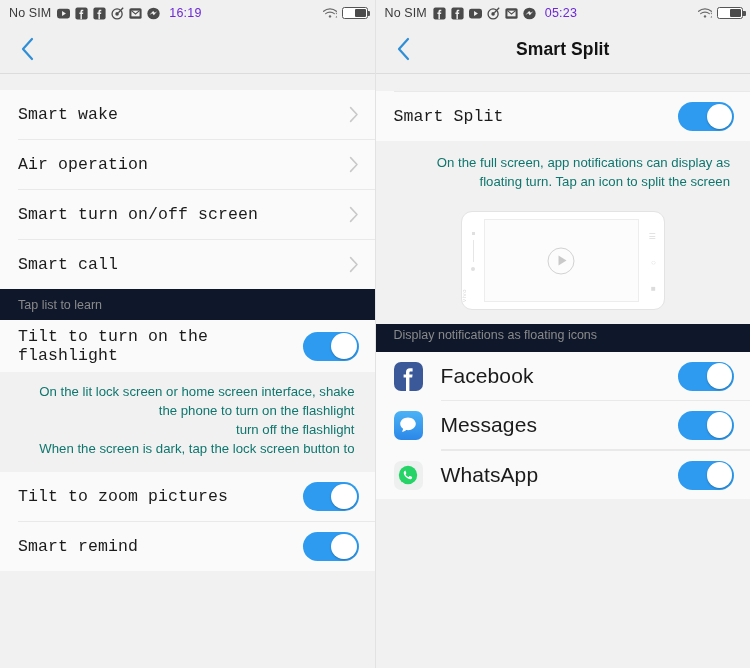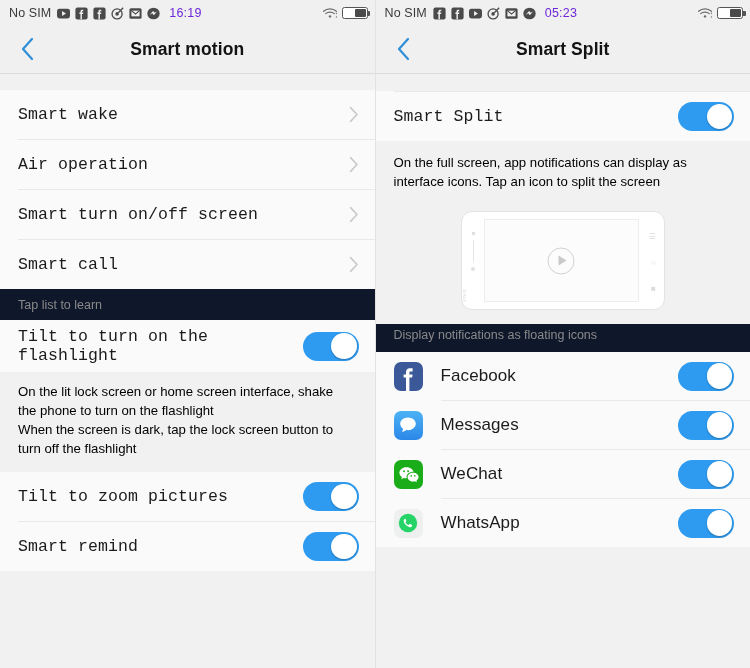--- a/index.html
+++ b/index.html
@@ -68,21 +68,21 @@
     background:#fff;box-shadow:0 1px 2px rgba(0,0,0,.25);display:block;
   }
 
   
   .caption{
     background:#0f172a;padding:9px 18px 8px 18px;font-size:12.5px;color:#8a8a8a;
     box-sizing:border-box;
   }
   .desc{
     background:#f1f1f1;padding:10px 20px 14px 18px;font-size:13.2px;line-height:19px;
-    color:#000000;box-sizing:border-box;
+    color:#0f766e;box-sizing:border-box;text-align:right;
   }
   .desc .ln{display:block;}
 
   
   .illus-wrap{background:#f1f1f1;padding:16px 0 14px 0;display:flex;justify-content:center;}
   .illus{
     width:204px;height:99px;background:#fff;border:1px solid #e3e3e3;border-radius:11px;
     position:relative;box-sizing:border-box;
   }
   .illus .screen{
@@ -110,21 +110,21 @@
   .illus .nv2{top:47px;}
   .illus .nv3{top:73px;}
 
   
   .approw{
     height:48px;display:flex;align-items:center;background:#fafafa;
     padding:0 16px 0 18px;box-sizing:border-box;
   }
   .appicon{width:29px;height:29px;border-radius:7px;flex:0 0 auto;margin-right:18px;
     display:flex;align-items:center;justify-content:center;overflow:hidden;}
-  .appname{font-size:17px;color:#1b1b1b;letter-spacing:.1px;}
+  .appname{font-size:21px;color:#1b1b1b;letter-spacing:.1px;}
   .approw .toggle{margin-left:auto;}
   .appicon svg{display:block;}
 </style>
 </head>
 <body>
 
 <div class="screens">
 
   <div class="phone left">
 
@@ -186,21 +186,20 @@
           </span>
       </div>
     </div>
 
     <div class="navbar">
       <div class="back">
         <svg width="14" height="24" viewBox="0 0 14 24">
           <polyline points="11,2 2,12 11,22" fill="none" stroke="#2f8fd6" stroke-width="2.2" stroke-linecap="round" stroke-linejoin="round"></polyline>
         </svg>
       </div>
-      <div class="title">Smart motion</div>
     </div>
 
     <div class="gap" style="height:16px"></div>
 
     <div class="panel">
       <div class="row">
         <span class="label">Smart wake</span>
         <span class="chev">
           <svg width="10" height="17" viewBox="0 0 10 17">
               <polyline points="1.6,1.6 8,8.5 1.6,15.4" fill="none" stroke="#c9c9c9" stroke-width="1.6" stroke-linecap="round" stroke-linejoin="round"></polyline>
@@ -243,22 +242,22 @@
         <span class="label">Tilt to turn on the flashlight</span>
         <span class="toggle">
             <span></span>
           </span>
       </div>
     </div>
 
     <div class="desc">
       <span class="ln">On the lit lock screen or home screen interface, shake</span>
       <span class="ln">the phone to turn on the flashlight</span>
+      <span class="ln">turn off the flashlight</span>
       <span class="ln">When the screen is dark, tap the lock screen button to</span>
-      <span class="ln">turn off the flashlight</span>
     </div>
 
     <div class="panel">
       <div class="row">
         <span class="label">Tilt to zoom pictures</span>
         <span class="toggle">
             <span></span>
           </span>
       </div>
       <div class="divider inset"></div>
@@ -349,21 +348,21 @@
       <div class="row">
         <span class="label">Smart Split</span>
         <span class="toggle">
             <span></span>
           </span>
       </div>
     </div>
 
     <div class="desc" style="padding-top:12px;padding-bottom:4px">
       <span class="ln">On the full screen, app notifications can display as</span>
-      <span class="ln">interface icons. Tap an icon to split the screen</span>
+      <span class="ln">floating turn. Tap an icon to split the screen</span>
     </div>
 
     <div class="illus-wrap">
       <div class="illus">
         <div class="sp"></div>
         <div class="sline"></div>
         <div class="cam"></div>
         <div class="brand">vivo</div>
         <div class="screen">
           <div class="play">
@@ -398,36 +397,20 @@
               <path d="M11 3.4c-4.3 0-7.8 2.8-7.8 6.4 0 2 1.1 3.8 2.9 5-.2 1.4-.9 2.5-1 2.6-.15.2 0 .5.25.45 1.9-.35 3.3-1.3 3.9-1.8.55.1 1.15.15 1.75.15 4.3 0 7.8-2.85 7.8-6.4S15.3 3.4 11 3.4z" fill="#fff"></path>
             </svg>
         </span>
         <span class="appname">Messages</span>
         <span class="toggle">
             <span></span>
           </span>
       </div>
       <div class="divider inset-app"></div>
 
-      <div class="approw">
-        <span class="appicon" style="background:#1aad19">
-          <svg width="23" height="23" viewBox="0 0 23 23">
-            <path d="M9.2 4.2C5.4 4.2 2.4 6.7 2.4 9.8c0 1.75 1 3.3 2.55 4.35L4.2 16.3l2.55-1.3c.75.2 1.6.35 2.45.35.2 0 .4 0 .6-.02-.15-.45-.2-.9-.2-1.4 0-2.9 2.8-5.25 6.25-5.25.25 0 .45 0 .7.03C15.9 6.2 12.9 4.2 9.2 4.2z" fill="#fff"></path>
-            <path d="M21.6 14.1c0-2.45-2.45-4.45-5.5-4.45s-5.5 2-5.5 4.45c0 2.5 2.45 4.5 5.5 4.5.65 0 1.3-.1 1.85-.27l1.95 1-.5-1.7c1.3-.82 2.2-2.1 2.2-3.53z" fill="#fff"></path>
-            <circle cx="7" cy="8.3" r=".95" fill="#1aad19"></circle>
-            <circle cx="11.1" cy="8.3" r=".95" fill="#1aad19"></circle>
-            <circle cx="14.3" cy="12.9" r=".8" fill="#1aad19"></circle>
-            <circle cx="17.8" cy="12.9" r=".8" fill="#1aad19"></circle>
-          </svg>
-        </span>
-        <span class="appname">WeChat</span>
-        <span class="toggle">
-            <span></span>
-          </span>
-      </div>
       <div class="divider inset-app"></div>
 
       <div class="approw">
         <span class="appicon" style="background:#eef0ef">
           <svg width="24" height="24" viewBox="0 0 24 24">
             <circle cx="12" cy="12" r="9.2" fill="#25d366"></circle>
             <path d="M8.9 7.6c.25 0 .45.05.6.4l.75 1.8c.1.25.08.45-.05.65l-.5.7c-.15.2-.15.4 0 .65.5.9 1.45 1.75 2.4 2.2.25.12.45.1.62-.1l.6-.72c.2-.23.4-.27.67-.15l1.75.83c.3.14.38.3.38.55 0 .95-.85 1.85-1.9 1.85-2.9 0-6.5-3.55-6.5-6.4 0-1.1.85-2.25 2.18-2.25z" fill="#fff"></path>
             <polygon points="6.2,17.6 5.1,19.2 7.3,18.6" fill="#25d366"></polygon>
           </svg>
         </span>

